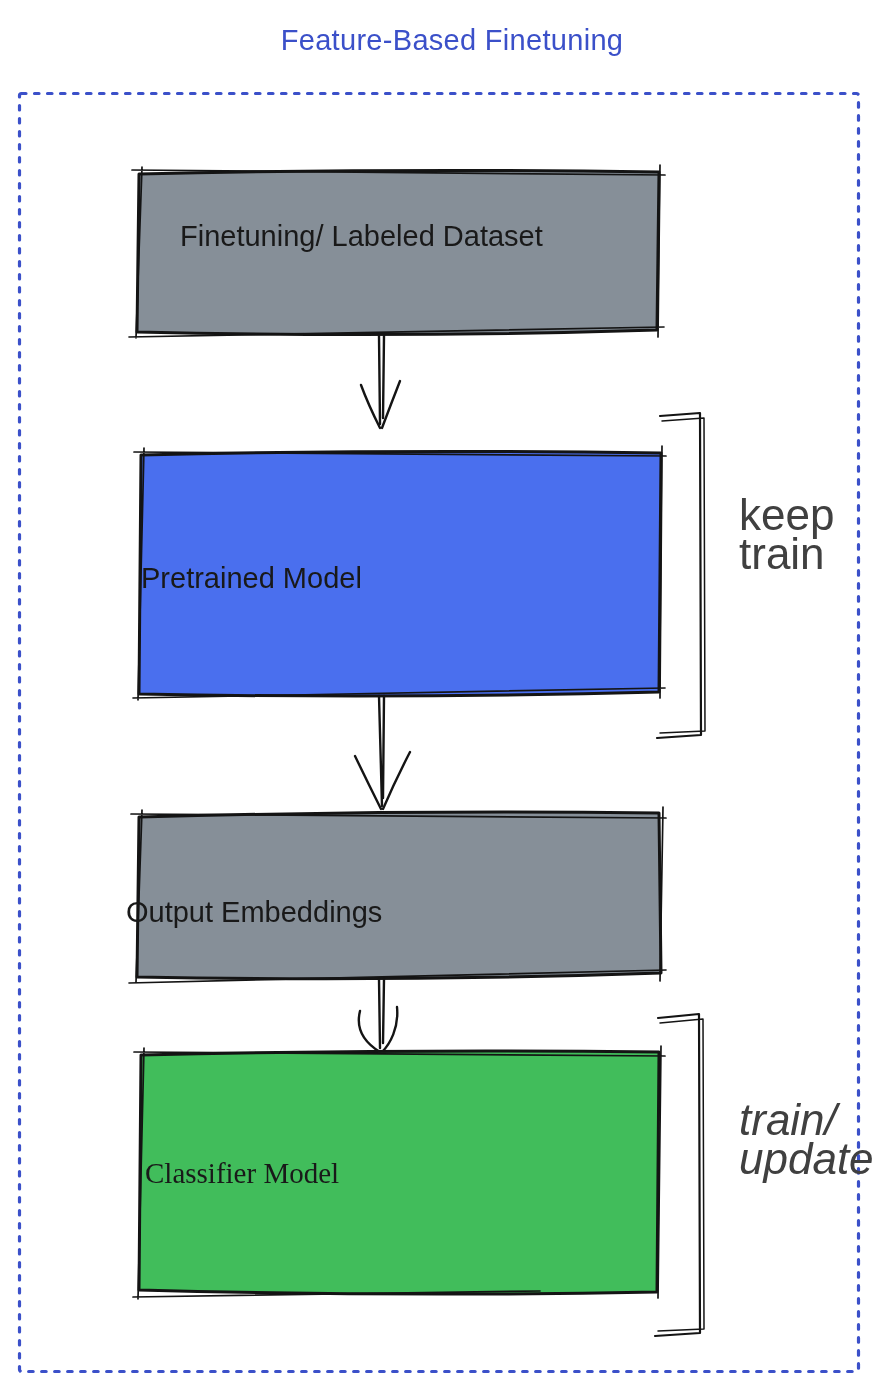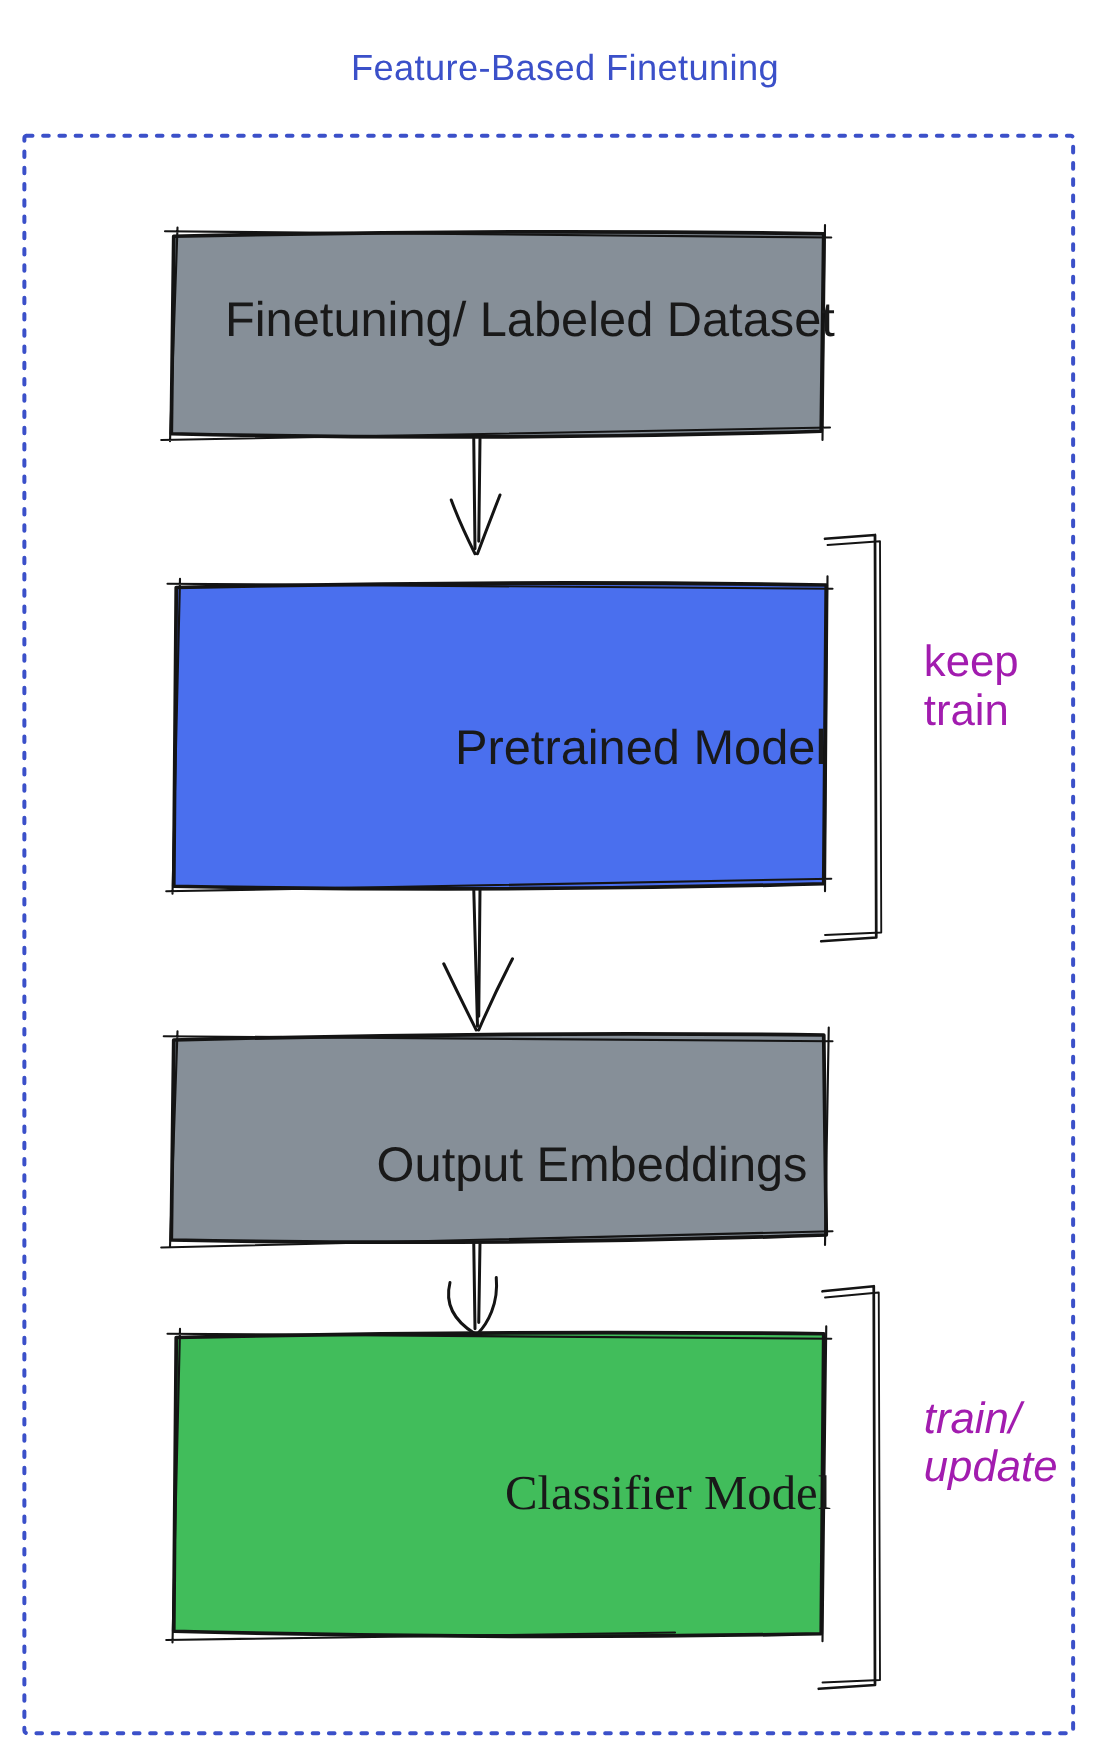--- a/index.html
+++ b/index.html
@@ -1,31 +1,31 @@
 <!DOCTYPE html>
 <html><head>
 <meta charset="utf-8">
 <style>
   html, body { margin: 0; padding: 0; background: #ffffff; }
   body {
     width: 880px; height: 1393px; position: relative; overflow: hidden;
     font-family: "Liberation Sans", sans-serif;
   }
-  .stage { position: absolute; inset: 0; margin-top: 15px; }
+  .stage { position: absolute; inset: 0; }
   .art { position: absolute; left: 0; top: 0; width: 880px; height: 1393px; }
   .title {
     position: absolute; top: 24px; left: 12px; width: 880px;
     text-align: center; font-size: 29px; letter-spacing: 0.3px;
   }
   .box-label {
-    position: absolute; font-size: 39px; color: #191919; white-space: nowrap;
+    position: absolute; font-size: 29px; color: #191919; white-space: nowrap;
   }
-  .centered { text-align: right; }
+  .centered { text-align: left; }
   .note {
-    position: absolute; font-size: 35px; line-height: 39px; color: #a21caf;
+    position: absolute; font-size: 44px; line-height: 39px; color: #404040;
     white-space: nowrap;
   }
 </style>
 </head>
 <body>
 
 <div class="stage">
 
   <div class="title" style="color: rgb(59, 80, 201);">Feature-Based Finetuning</div>
 

